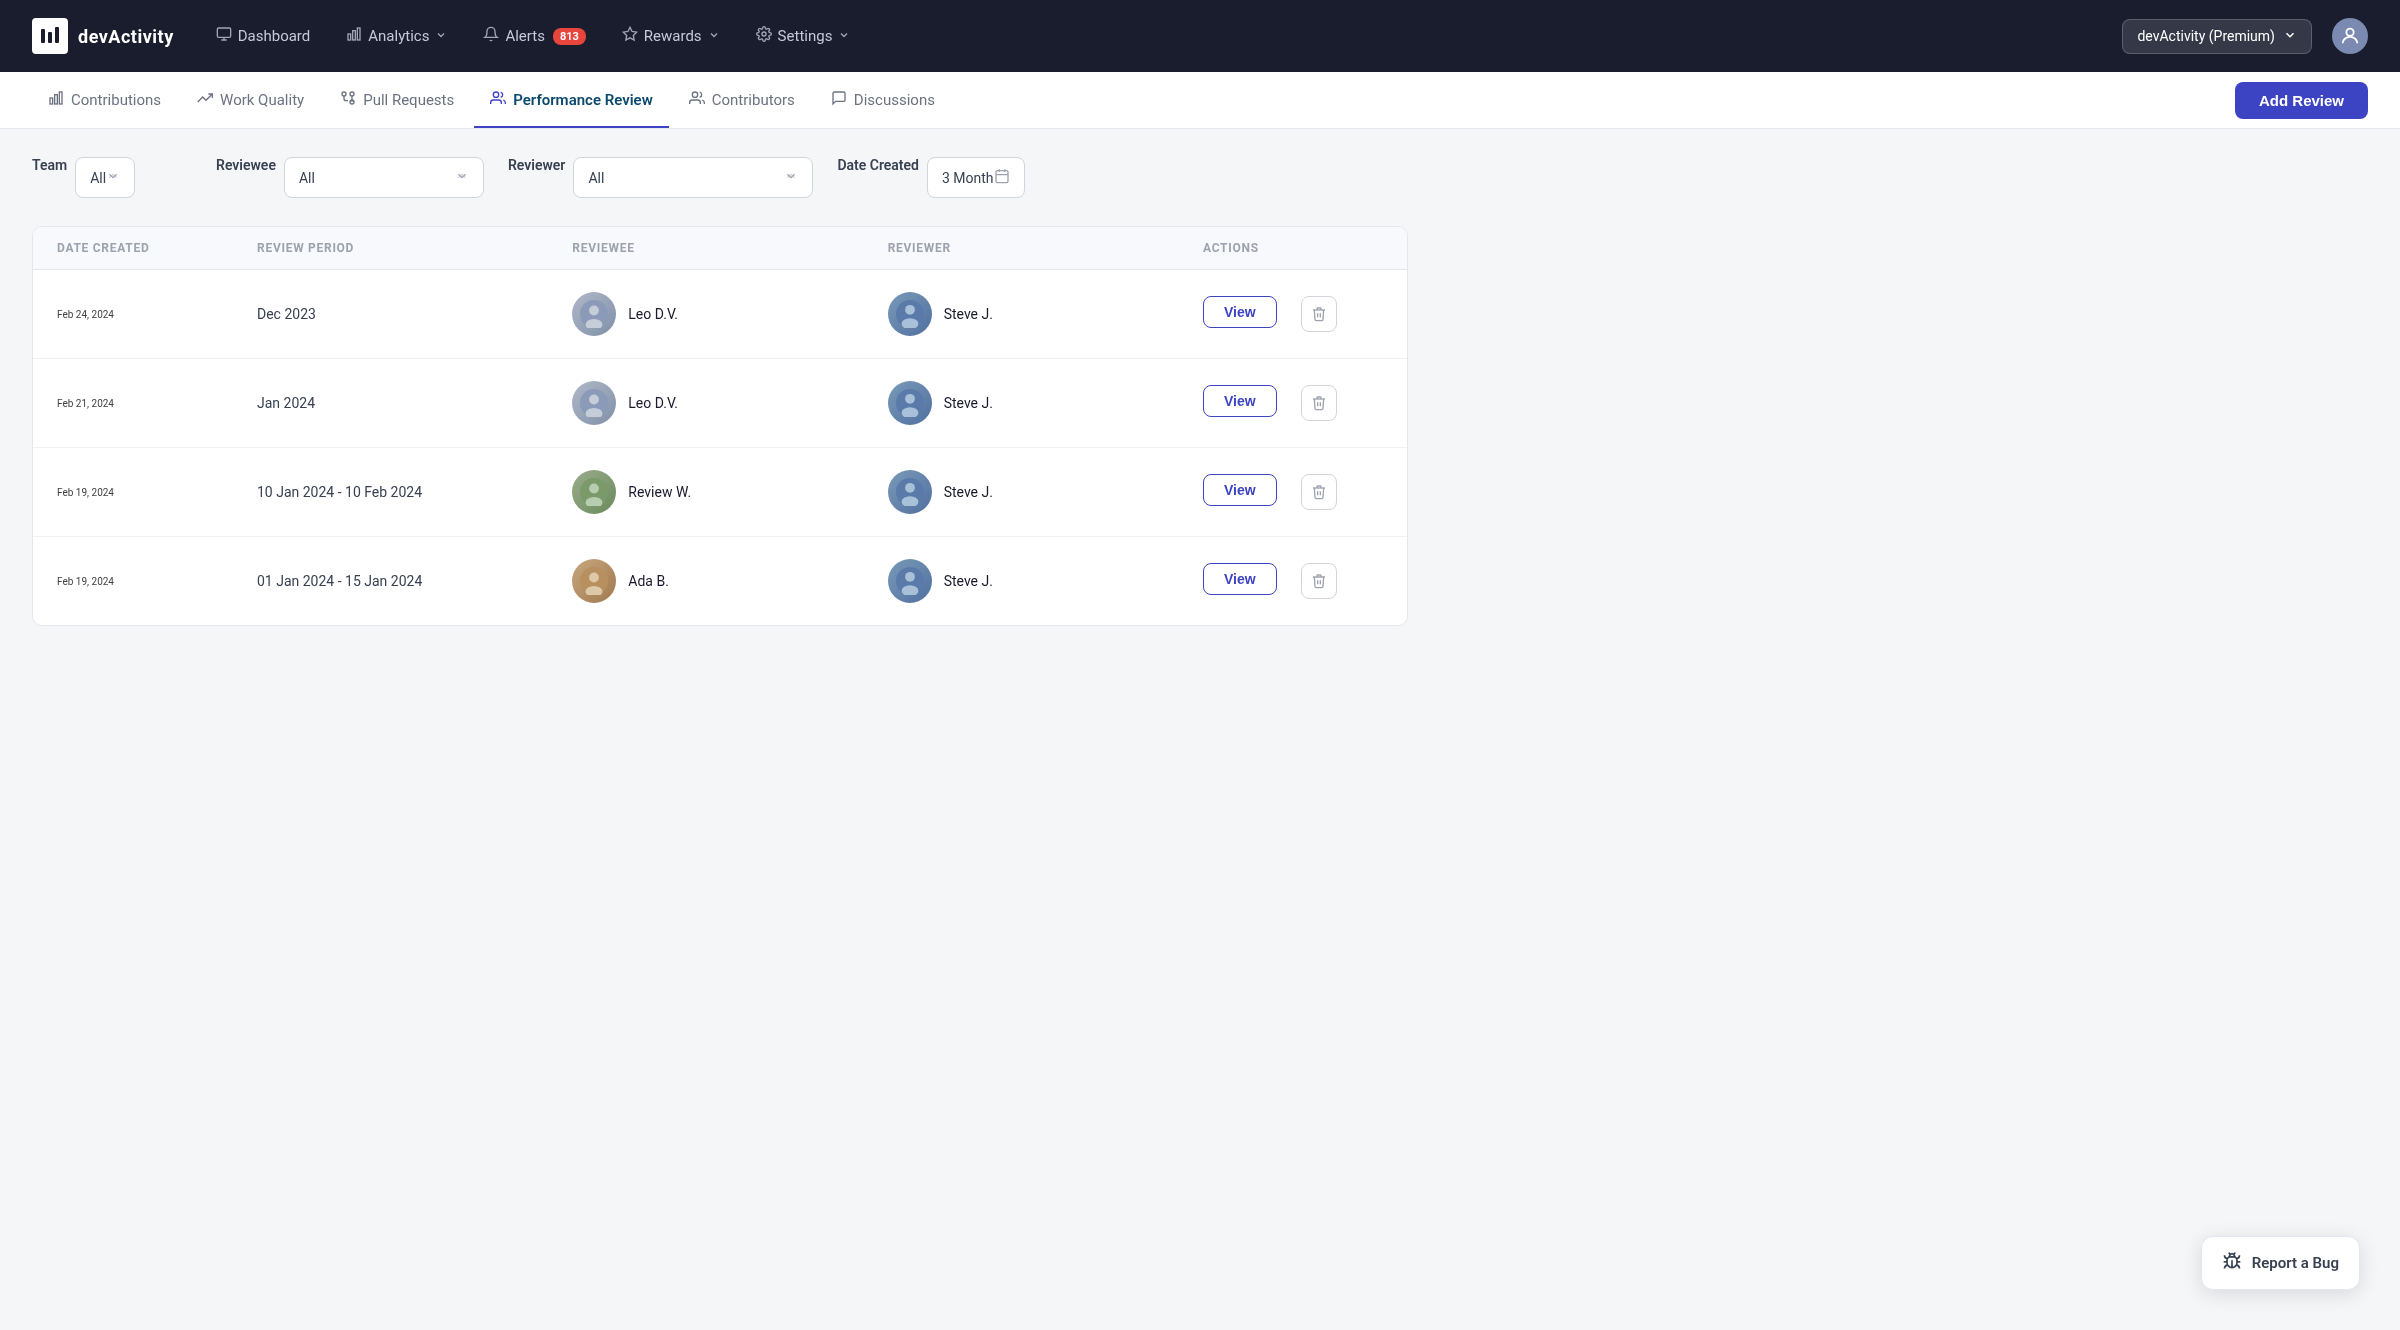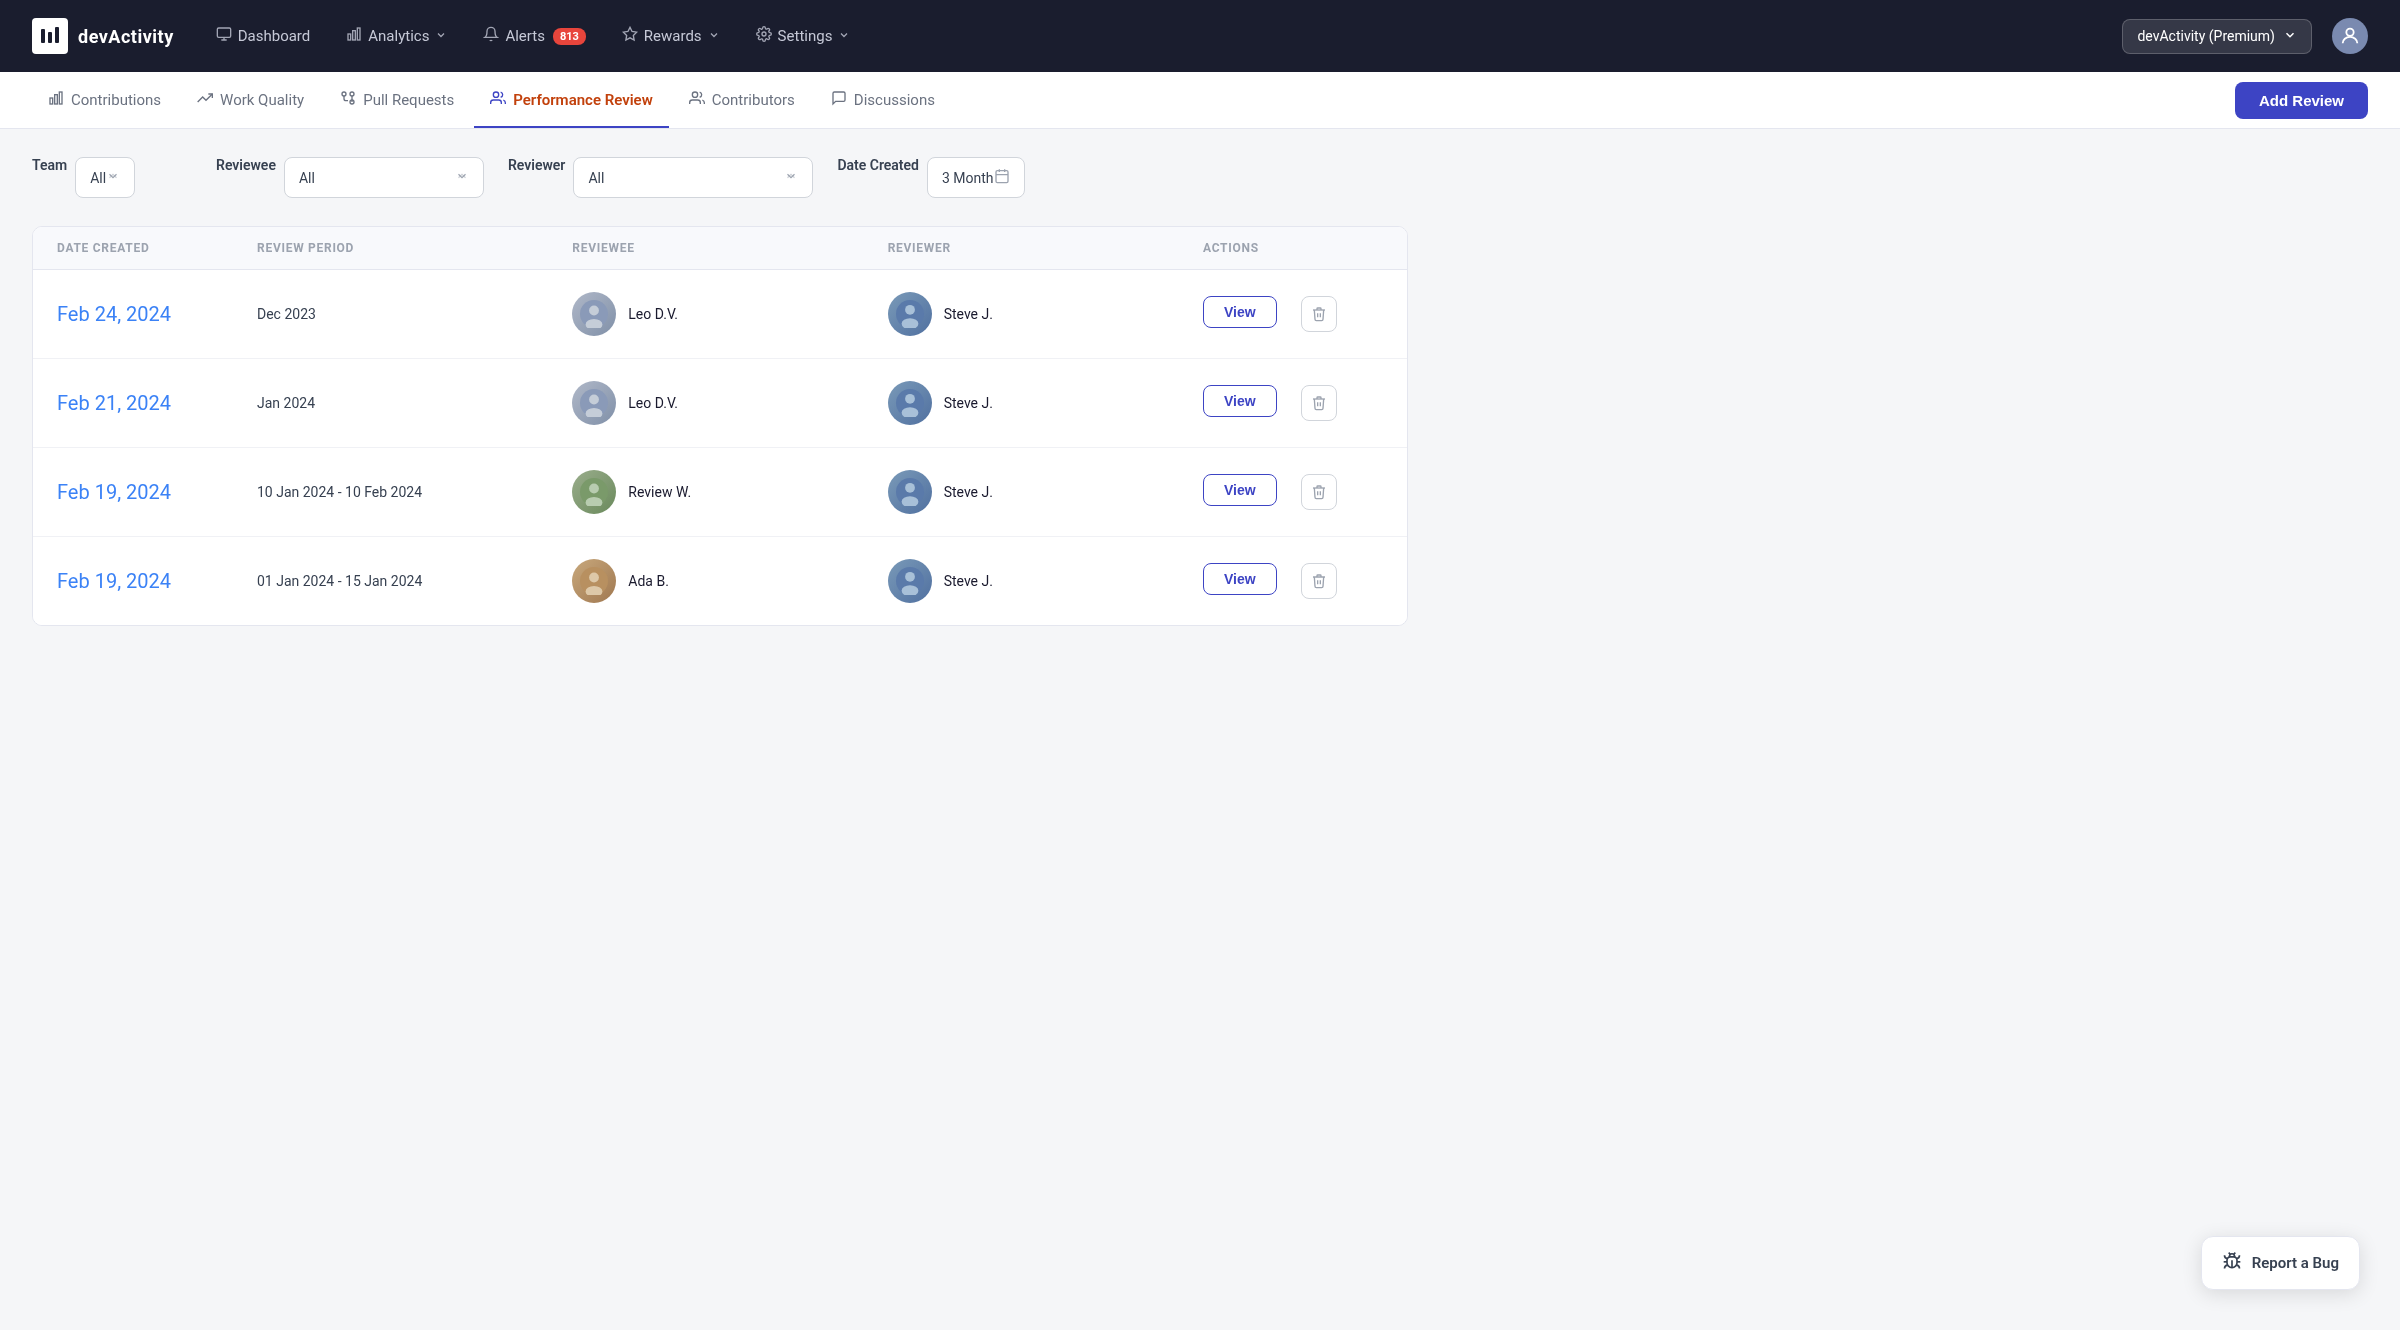--- a/index.html
+++ b/index.html
@@ -98,21 +98,21 @@
       align-items: center;
       gap: 7px;
       padding: 18px 16px 16px;
       font-size: 15px;
       color: #6b7280;
       cursor: pointer;
       border-bottom: 2px solid transparent;
       white-space: nowrap;
     }
     .tab-item.active {
-      color: #c2410c;
+      color: #0c4a6e;
       border-bottom: 2px solid #3d44c4;
       font-weight: 600;
       justify-content: center;
     }
     .tab-spacer { flex: 1; }
     .add-review-btn {
       background: #3d44c4;
       color: #fff;
       border: none;
       border-radius: 8px;
@@ -201,22 +201,22 @@
     .table-row-grid {
       display: grid;
       grid-template-columns: 200px 1fr 1fr 1fr 180px;
       padding: 22px 24px;
       border-bottom: 1px solid #f0f1f5;
       align-items: center;
       background: #fff;
     }
     .table-row-grid:last-child { border-bottom: none; }
     .date-cell {
-      font-size: 20px;
-      color: #3b82f6;
+      font-size: 10px;
+      color: #404040;
     }
     .period-cell {
       font-size: 14px;
       color: #374151;
     }
     .reviewee-cell, .reviewer-cell {
       display: flex;
       align-items: center;
       gap: 12px;
       font-size: 14px;

